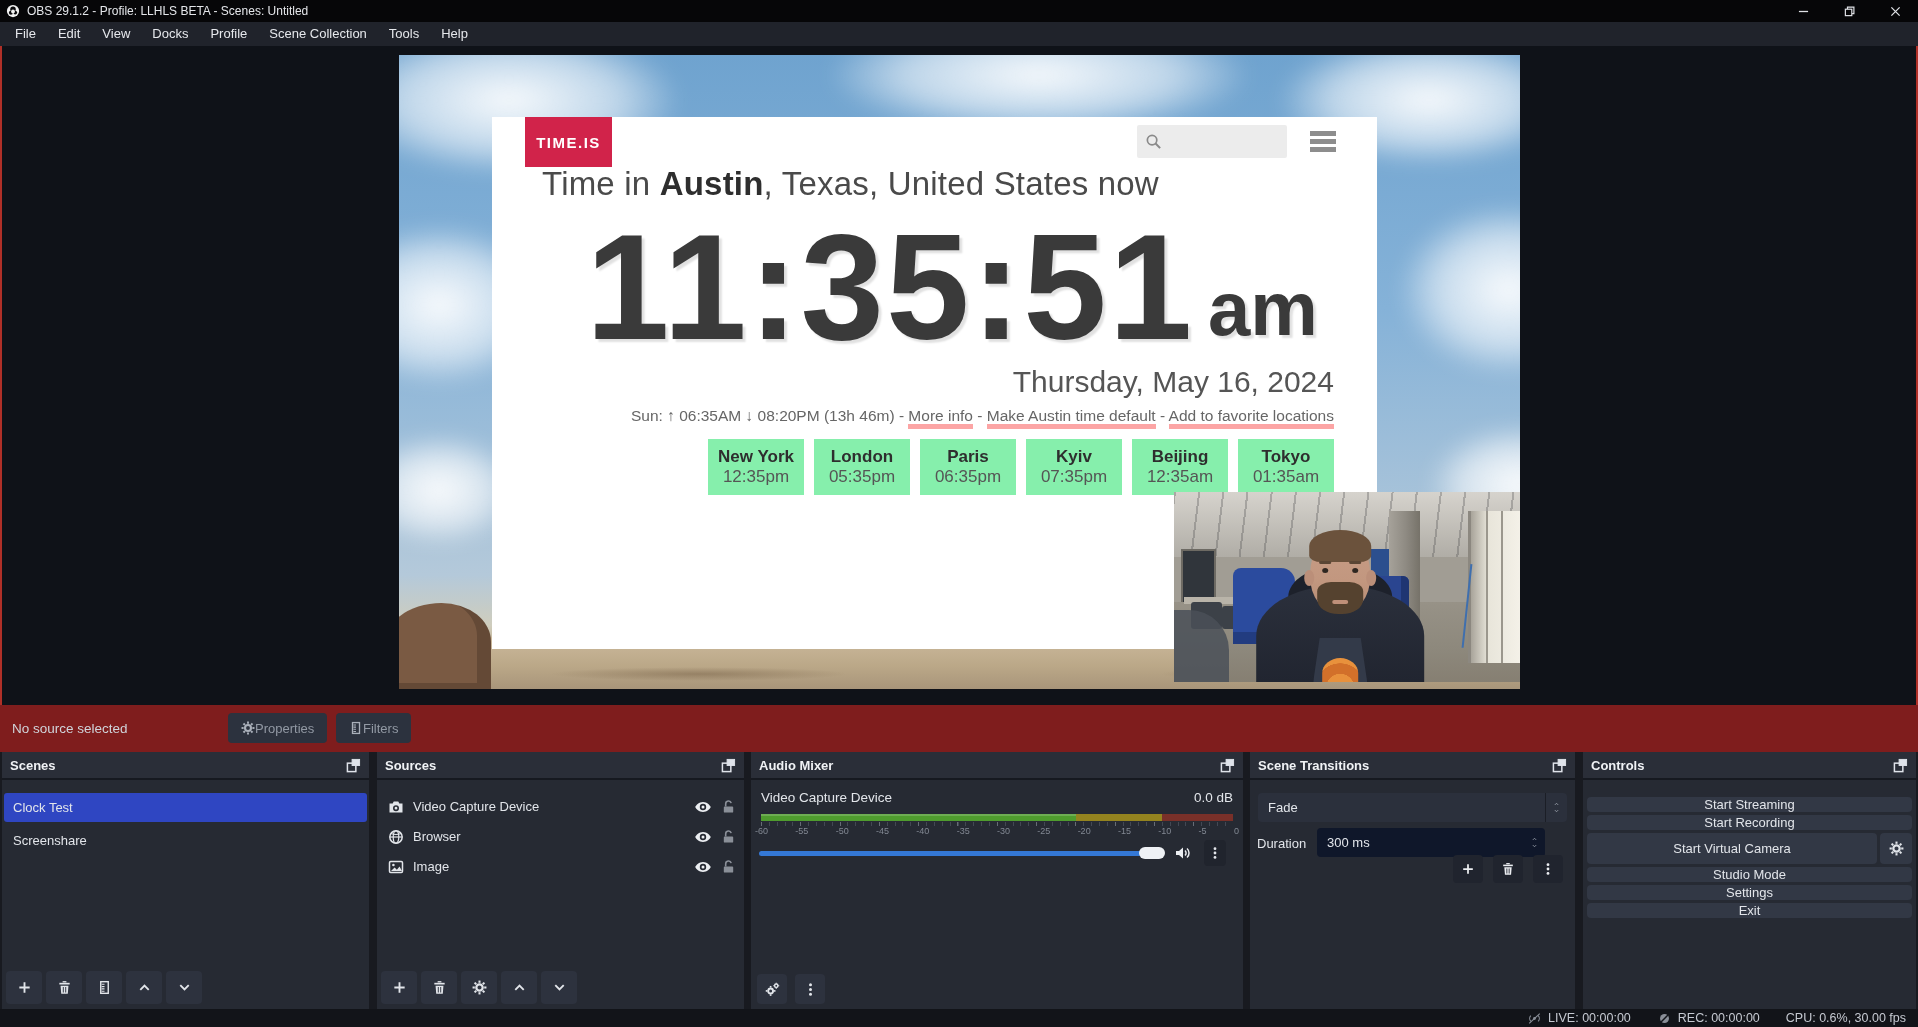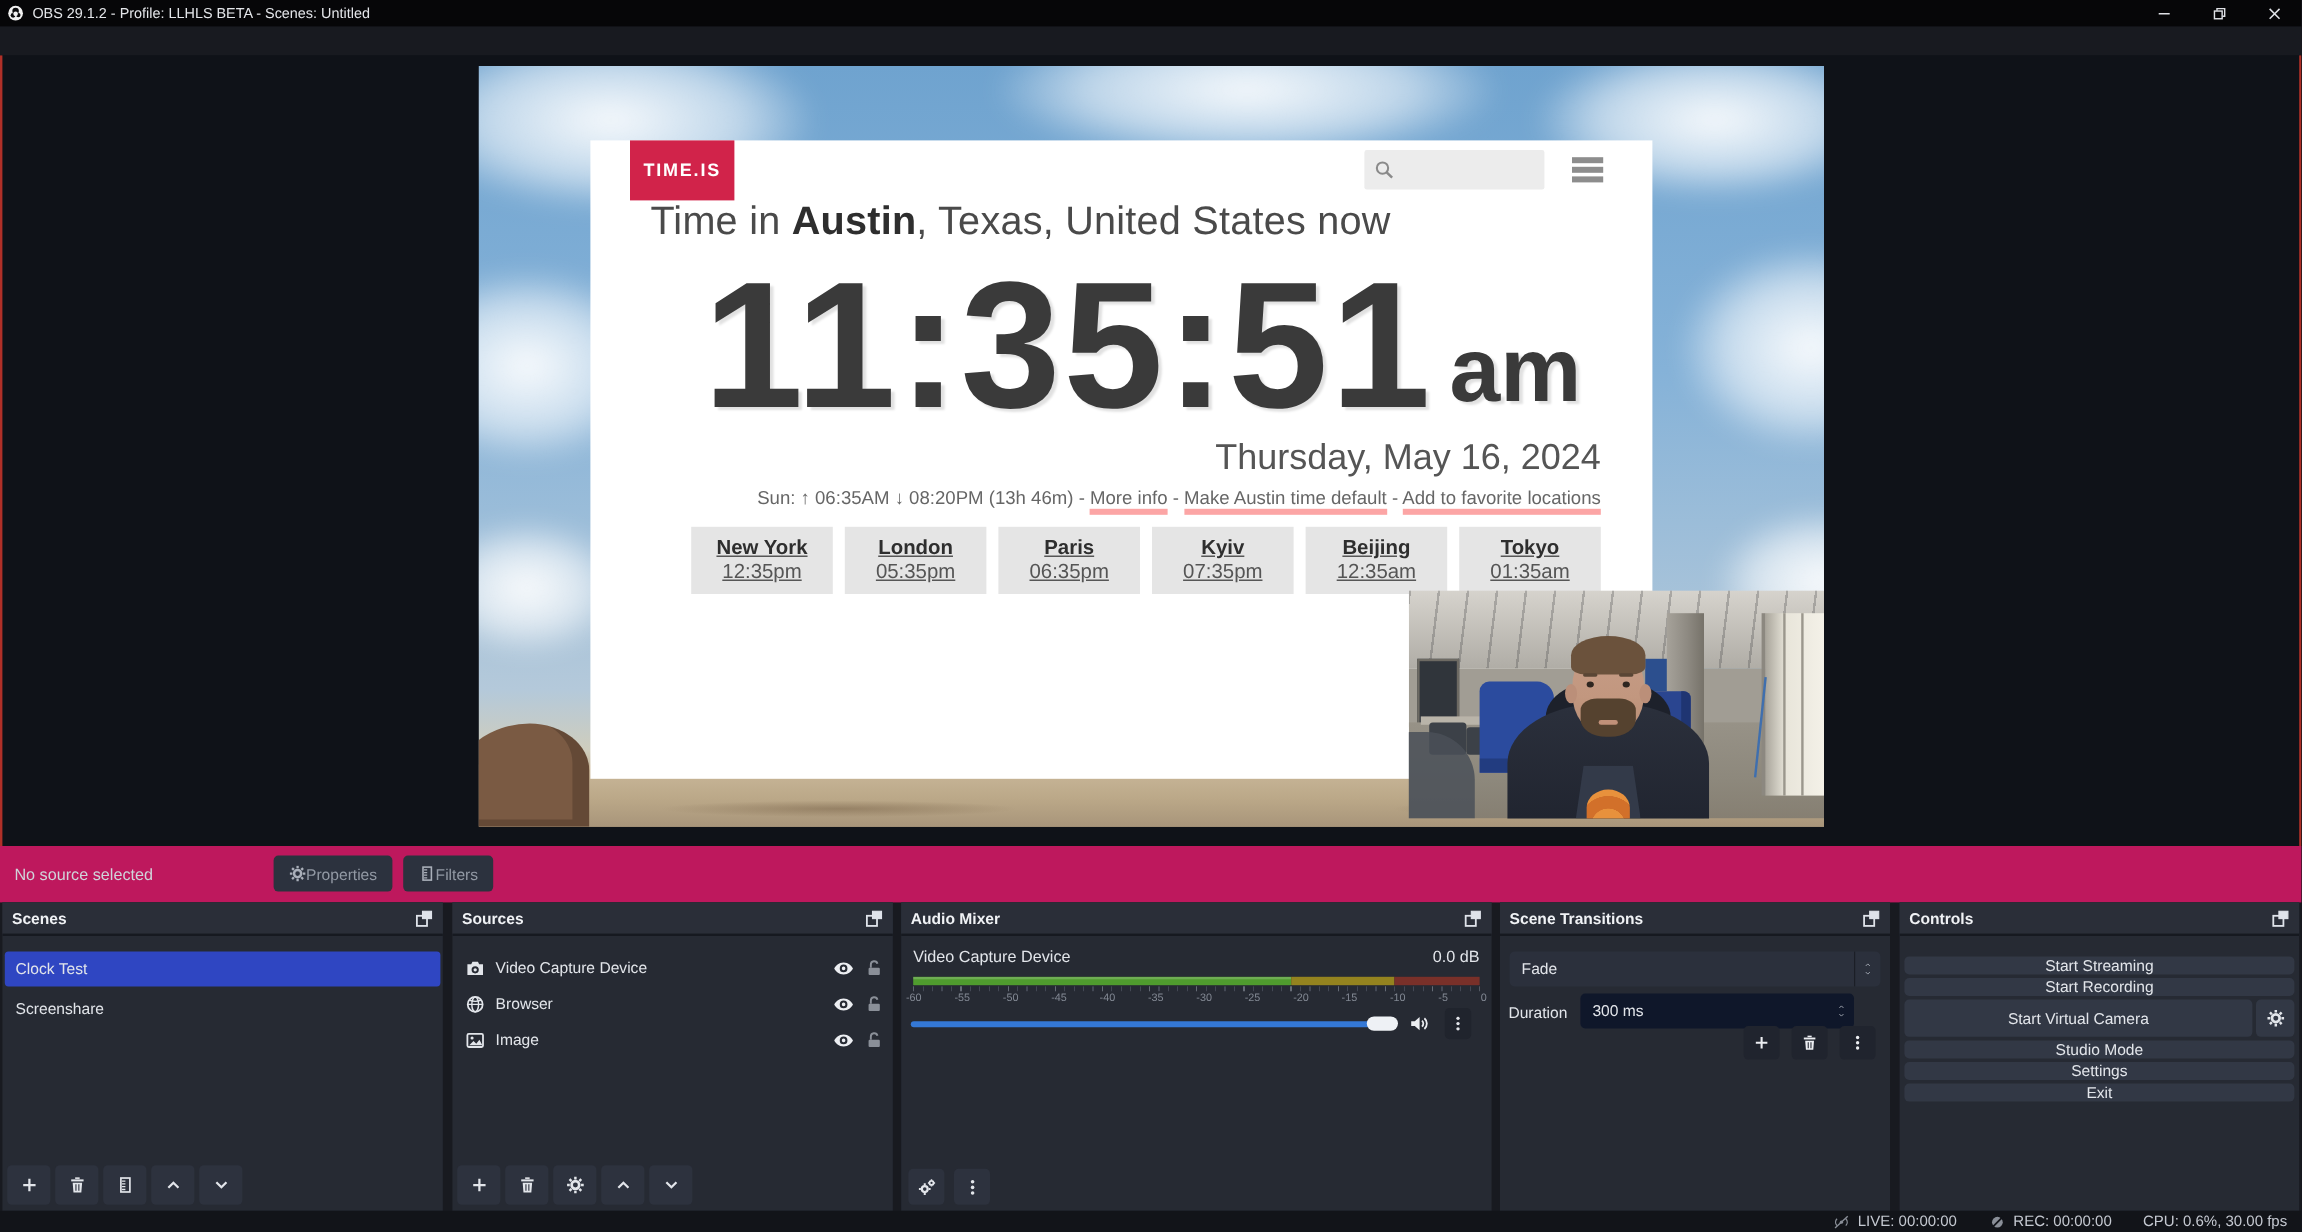--- a/index.html
+++ b/index.html
@@ -47,21 +47,21 @@
   .page-heading { position:absolute; left:50px; top:48px; font-size:33px; color:#4a4a4a; letter-spacing:.2px; }
   .page-heading b { color:#2e2e2e; font-weight:800; }
   .clock { position:absolute; left:94px; top:88px; font-size:150px; font-weight:800; color:#3a3a3a;
     letter-spacing:2px; line-height:1.1; text-shadow:3px 3px 2px rgba(0,0,0,.12); }
   .meridiem { position:absolute; left:716px; top:148px; font-size:76px; font-weight:800; color:#3a3a3a;
     text-shadow:3px 3px 2px rgba(0,0,0,.12); }
   .page-date { position:absolute; right:43px; top:248px; font-size:30px; color:#555; }
   .sun-line { position:absolute; right:43px; top:290px; font-size:15.5px; color:#666; }
   .sun-line .lnk { border-bottom:5px solid #fca5a5; }
   .cities { position:absolute; right:43px; top:322px; display:flex; gap:10px; }
-  .citybox { width:118px; background:#e5e5e5; text-align:center; padding:8px 0 9px;text-decoration:underline; }
+  .citybox { width:96px; background:#86efac; text-align:center; padding:8px 0 9px; }
   .citybox .cname { font-size:17px; font-weight:bold; color:#2e2e2e; line-height:20px; }
   .citybox .ctime { font-size:17px; color:#555; line-height:19px; }
 
   
   .webcam { position:absolute; left:775px; top:437px; width:346px; height:190px; overflow:hidden;
     background:linear-gradient(180deg,#c6c3bd 0%,#b3b0aa 30%,#9c988f 42%,#94908a 55%,#8d887e 72%,#84robf 100%,#837d72 100%); }
   .wc-ceiling { position:absolute; left:0; top:0; width:100%; height:34%;
     background:linear-gradient(180deg,#d6d3cd, #b0ada6); }
   .wc-joists { position:absolute; left:0; top:0; width:100%; height:34%;
     background:repeating-linear-gradient(97deg, rgba(70,70,72,.30) 0 2px, transparent 2px 24px); }
@@ -99,21 +99,21 @@
   .wc-hair { position:absolute; left:50%; top:-4px; transform:translateX(-50%); width:62px; height:32px;
     background:#6b523c; border-radius:50% 50% 20% 20%; }
   .wc-ear { position:absolute; top:36px; width:10px; height:16px; background:#bb8f79; border-radius:50%; }
   .wc-beard { position:absolute; left:50%; bottom:-2px; transform:translateX(-50%); width:46px; height:32px;
     background:#55422f; border-radius:30% 30% 46% 46%; }
   .wc-mouth { position:absolute; left:50%; bottom:10px; transform:translateX(-50%); width:16px; height:4px; background:#c09079; border-radius:2px; }
   .wc-eye { position:absolute; top:34px; width:6px; height:5px; background:#2e2620; border-radius:50%; }
   .wc-brow { position:absolute; top:27px; width:12px; height:3px; background:#5a4635; border-radius:2px; }
 
   
-  .src-toolbar { position:absolute; left:0; top:705px; width:1918px; height:47px; background:#be185d; }
+  .src-toolbar { position:absolute; left:0; top:705px; width:1918px; height:47px; background:#7f1d1d; }
   .src-status { position:absolute; left:12px; top:0; height:47px; display:flex; align-items:center;
     color:#d0d4da; font-size:13.5px; }
   .tool-btn { position:absolute; top:8px; height:30px; background:#2c323e; border-radius:4px;
     display:flex; align-items:center; gap:0; padding:0 13px; color:#9299a4; font-size:13px; }
   .tool-btn svg { width:14px; height:14px; color:#aab0ba; }
 
   
   .dock { position:absolute; top:752px; height:257px; background:#262a33; }
   .dock-header { position:absolute; left:0; top:0; right:0; height:28px; background:#2a2e38;
     border-bottom:2px solid #161920; display:flex; align-items:center; justify-content:space-between; padding:0 8px; }
@@ -321,20 +321,30 @@
           </svg>
         </div>
       <div class="winbtn">
           <svg>
             <use href="#i-close"></use>
           </svg>
         </div>
     </div>
   </div>
 
+  <div class="menubar">
+    <span class="menu-item">File</span>
+    <span class="menu-item">Edit</span>
+    <span class="menu-item">View</span>
+    <span class="menu-item">Docks</span>
+    <span class="menu-item">Profile</span>
+    <span class="menu-item">Scene Collection</span>
+    <span class="menu-item">Tools</span>
+    <span class="menu-item">Help</span>
+  </div>
 
   <div class="canvas">
     <div class="edge-line" style="left:0"></div>
     <div class="edge-line" style="right:0"></div>
 
     <div class="preview">
 
       <div class="cloud" style="left:-60px; top:-30px; width:340px; height:150px;"></div>
       <div class="cloud" style="left:430px; top:-40px; width:420px; height:120px;"></div>
       <div class="cloud" style="left:880px; top:-20px; width:300px; height:130px;"></div>

